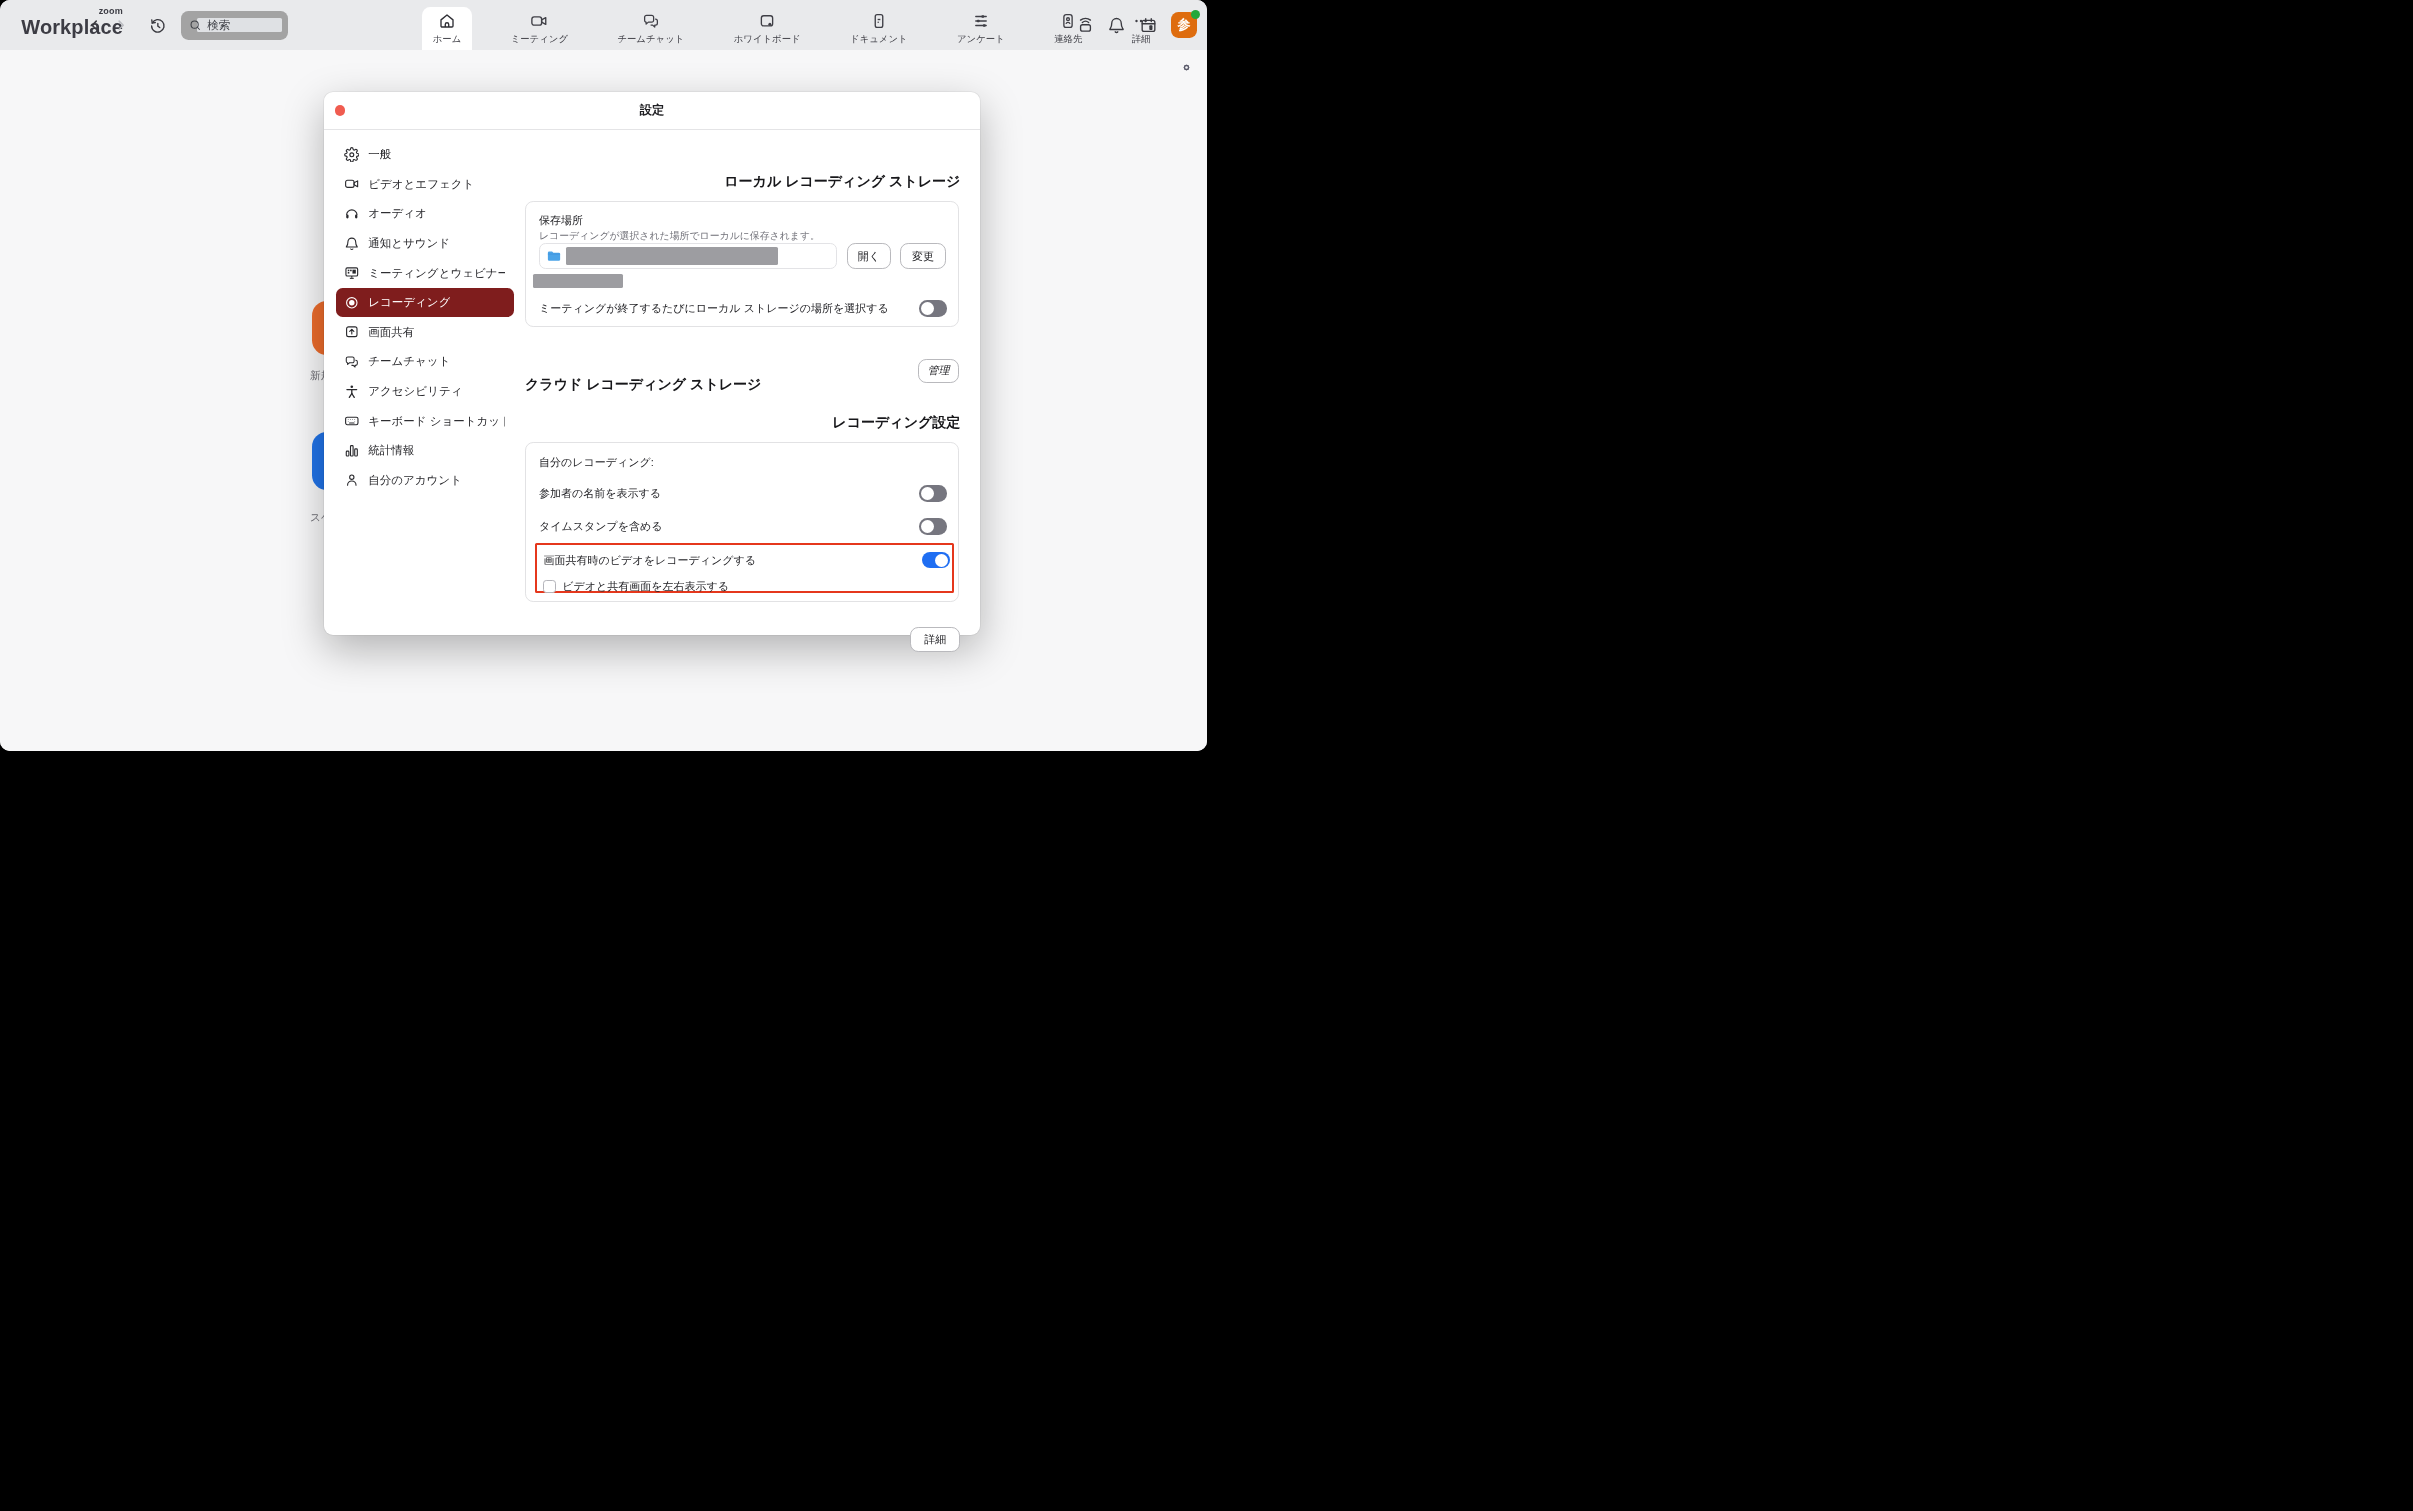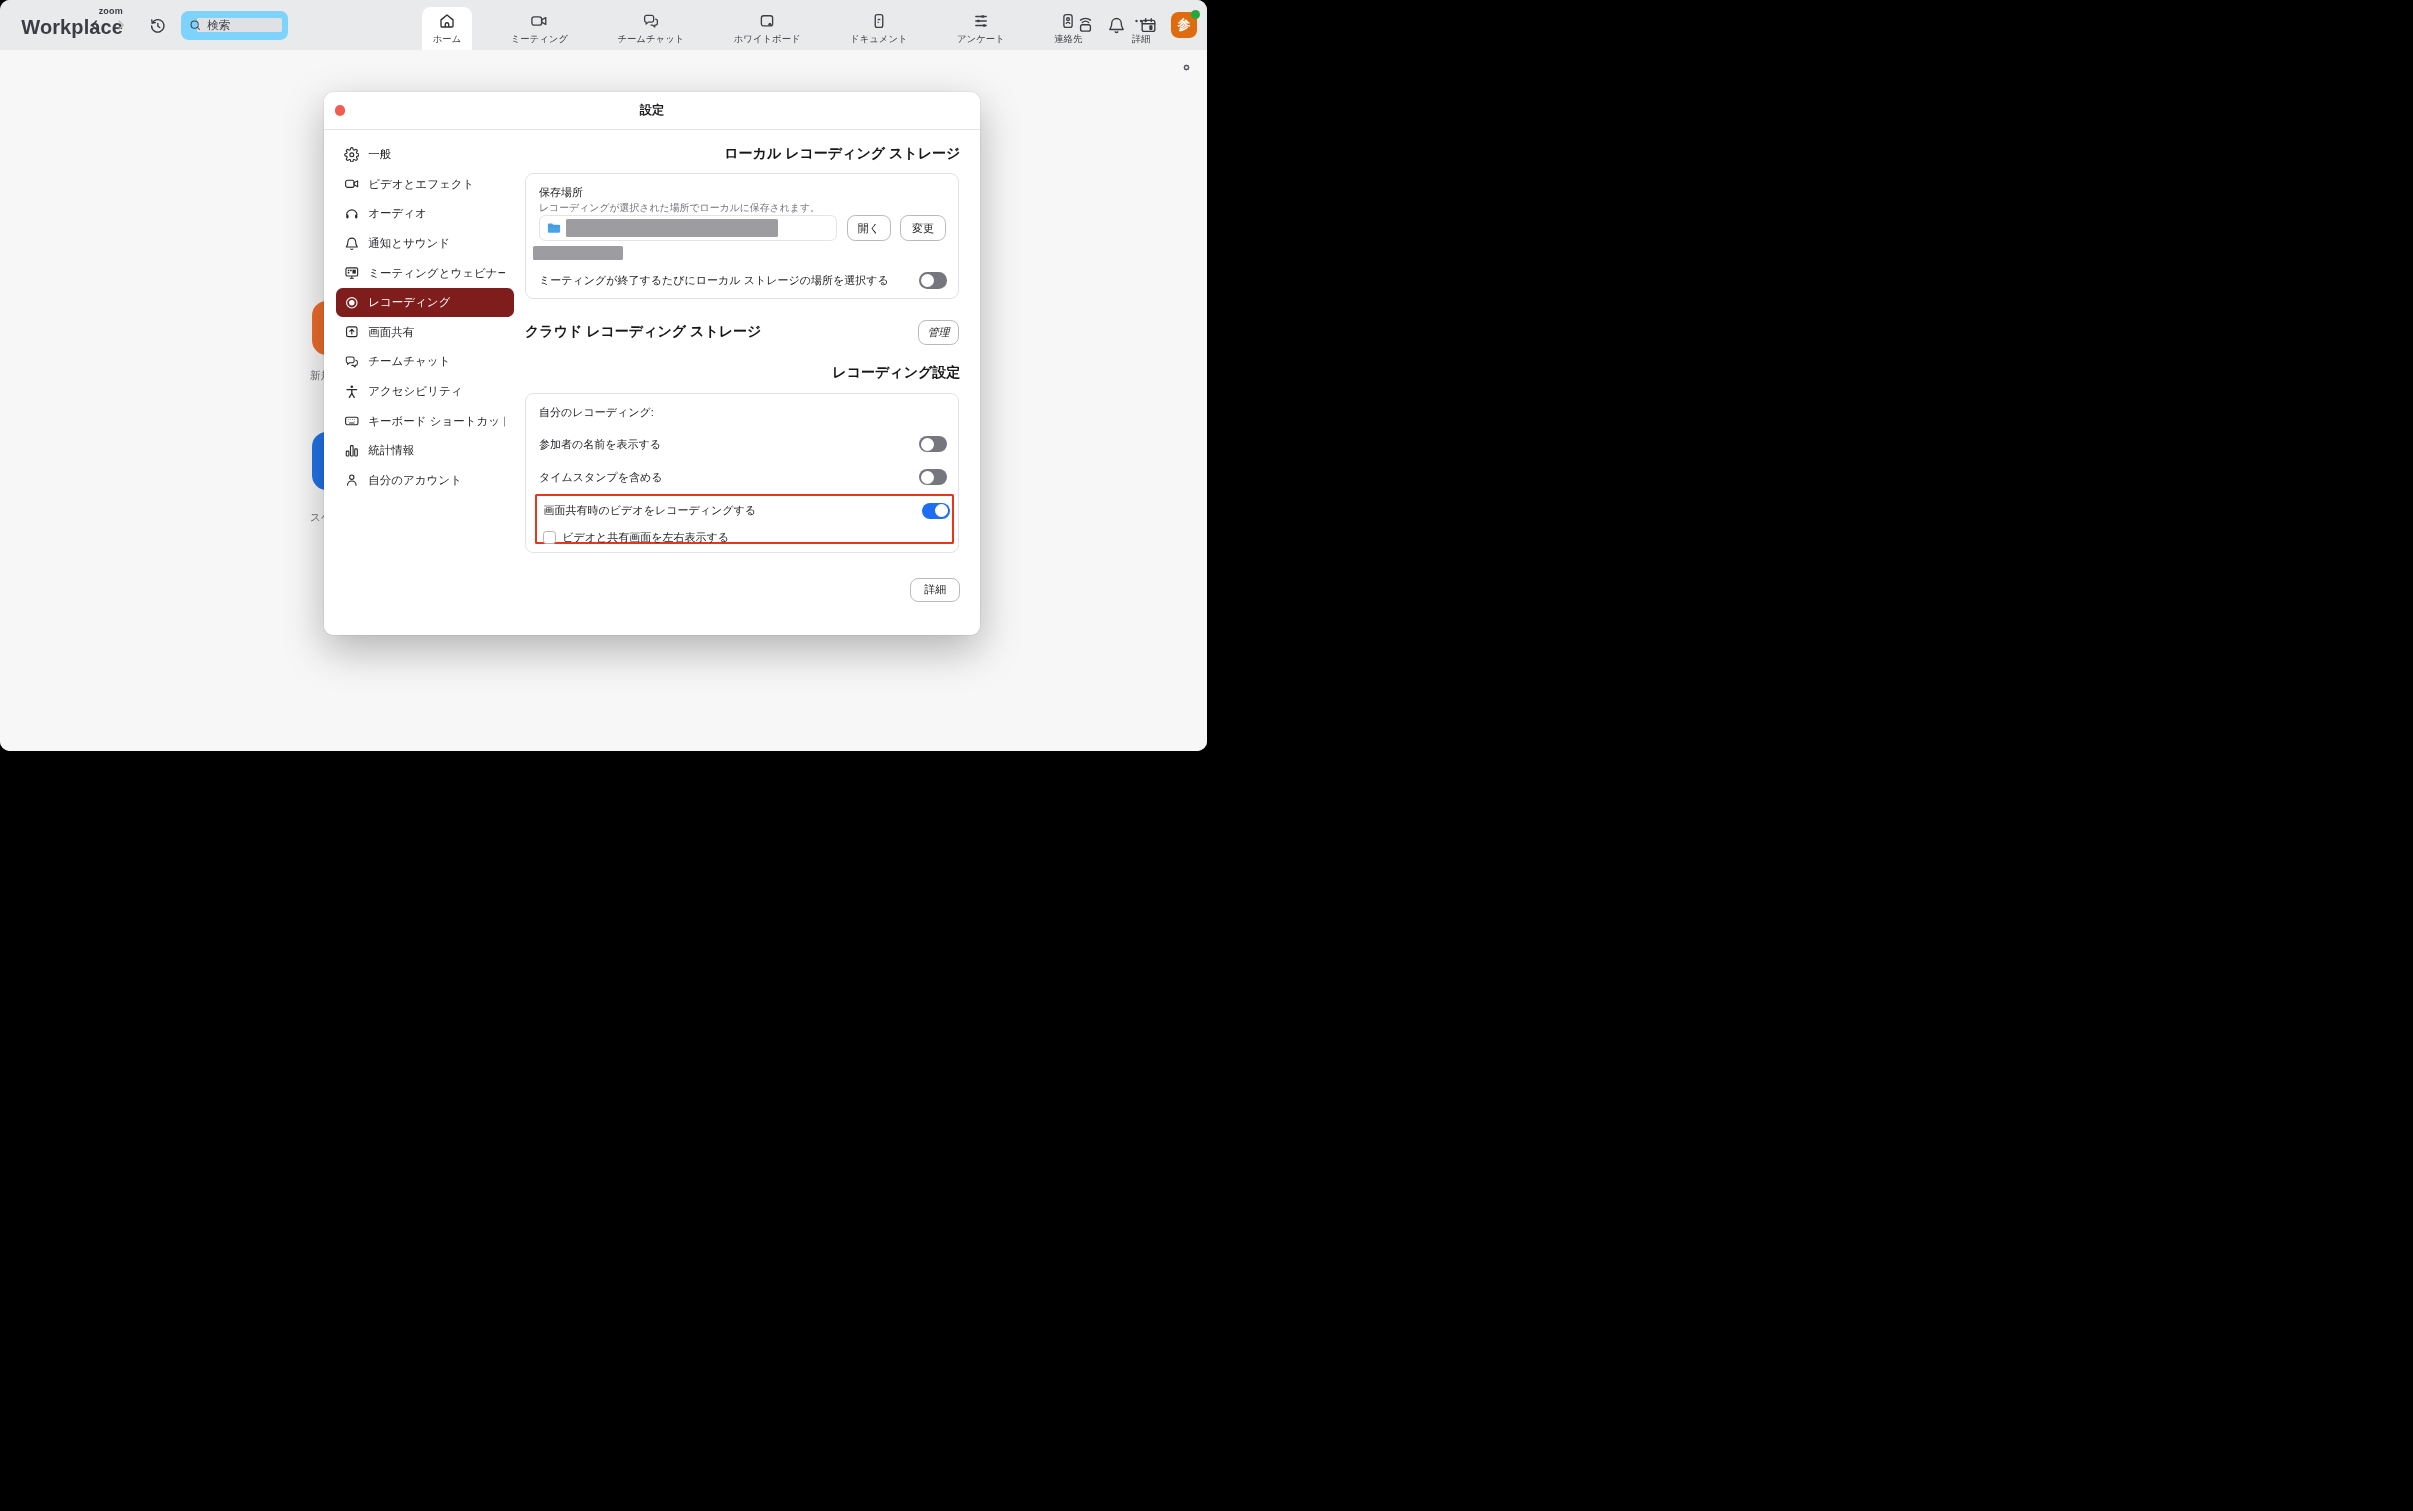--- a/index.html
+++ b/index.html
@@ -8,21 +8,21 @@
   .screen { position:relative; width:1207px; height:755px; background:#000; overflow:hidden; }
   .window { position:absolute; left:0; top:0; right:0; bottom:4.1px; border-radius:9.9px; overflow:hidden; background:#f7f7f8;text-align:right; }
 
   
   .topbar { position:absolute; left:0; top:0; width:100%; height:50px; background:#e9eaec; }
   .logo { position:absolute; left:21.3px; top:7.4px; color:#3c3c44; line-height:1.05; cursor:default; }
   .logo .l1 { font-size:9px; font-weight:600; letter-spacing:0.2px; }
   .logo .l2 { font-size:20px; font-weight:600; letter-spacing:0.1px; }
   .navbtn { position:absolute; top:16.4px; width:18px; height:18px; display:flex; align-items:center; justify-content:center; }
   .histbtn { position:absolute; top:15.6px; width:19.7px; height:19.7px; }
-  .search { position:absolute; left:181px; top:10.7px; width:107px; height:29px; background:#7dd3fc; border-radius:7.4px; display:flex; align-items:center; padding:0 8.2px; gap:5.7px; }
+  .search { position:absolute; left:181px; top:10.7px; width:107px; height:29px; background:#a3a3a3; border-radius:7.4px; display:flex; align-items:center; padding:0 8.2px; gap:5.7px; }
   .search .redact { position:absolute; left:16.4px; top:7.4px; width:85px; height:14px; background:#dfe1e4; border-radius:1.6px; }
   .search .ph { position:relative; font-size:11.5px; color:#3e4046; }
   .search svg { position:relative; }
 
   .tabs { position:absolute; left:422px; top:0; height:50px; display:flex; align-items:flex-start;gap:28px; }
   .tab { position:relative; height:43px; margin-top:7.4px; padding:4.9px 10.7px 0 10.7px; display:flex; flex-direction:column; align-items:center; gap:2.5px; border-radius:8.2px 8.2px 0 0; color:#3f3f46; }
   .tab.active { background:#ffffff; }
   .tab .tlabel { font-size:9.4px; white-space:nowrap; }
   .tab svg { display:block; }
 
@@ -44,21 +44,21 @@
   .dlg-title { font-size:12.3px; font-weight:700; color:#1e1e22; }
   .dlg-body { display:flex; height:504px; }
 
   .sidebar { width:201px; padding:9.9px 11.5px 0 11.5px; flex:none; }
   .s-item { height:29.6px; display:flex; align-items:center; gap:9px; padding:0 8.2px; border-radius:6.6px; color:#28282c; }
   .s-item .slabel { font-size:11.5px; white-space:nowrap; overflow:hidden; }
   .s-item svg { flex:none; }
   .s-item.selected { background:#7f1d1d; color:#ffffff; }
 
   .main { position:relative; flex:1; padding:14.8px 19.7px 0 0; }
-  .h1 { font-size:14px; font-weight:700; color:#17171a; }
+  .h1 { font-size:14px; font-weight:700; color:#17171a;margin-top:28px; }
   .card { position:relative; width:434px; border:0.8px solid #e2e2e4; border-radius:8.2px; background:#fff; }
   .card1 { height:126px; margin-top:10.7px; }
   .abs { position:absolute; }
   .lbl-b { font-size:11px; font-weight:400; color:#222226; }
   .lbl { font-size:11px; color:#222226; }
   .desc { font-size:9.9px; color:#707078; }
   .pathinput { position:absolute; left:13px; top:41px; width:298px; height:26px; border:0.8px solid #e3e3e6; border-radius:6.6px; background:#fff; display:flex; align-items:center; padding:0 6.6px; gap:5.7px; }
   .redactbar { background:#9d9da1; }
   .btn { display:inline-flex; align-items:center; justify-content:center; background:#fff; border:1.2px solid #b9b9bd; border-radius:8.2px; font-size:11px; color:#222226; }
 

